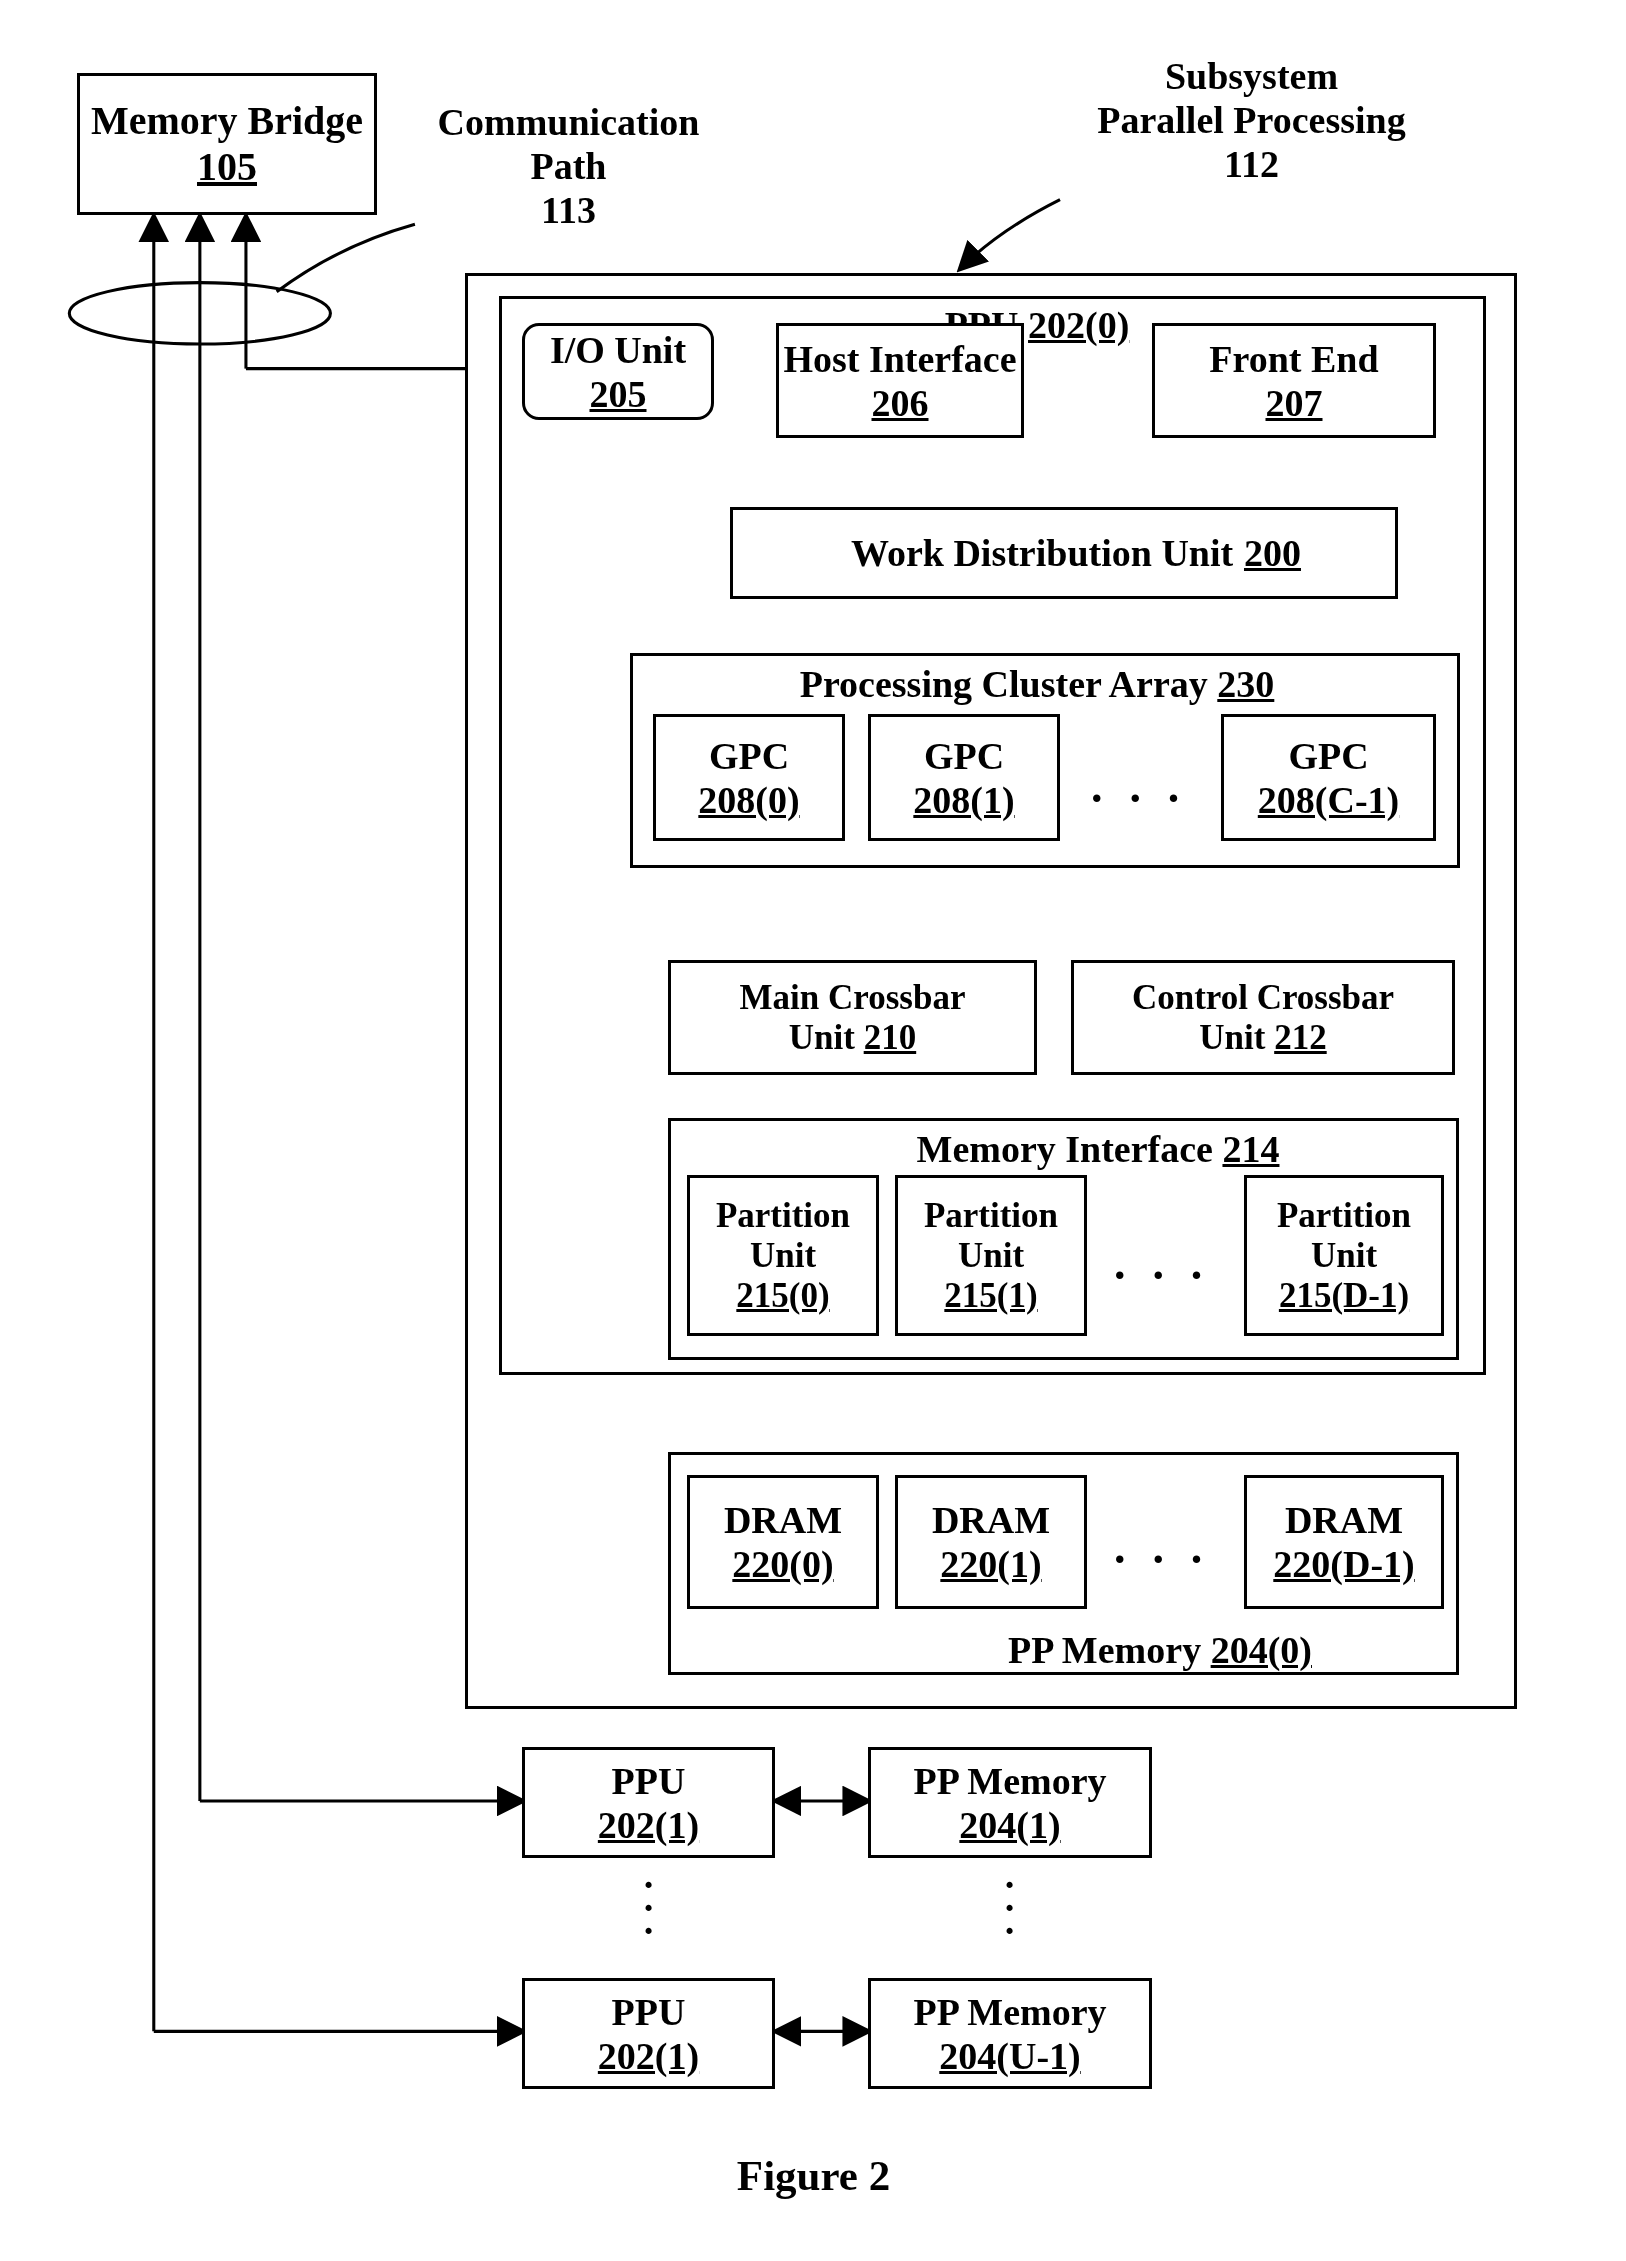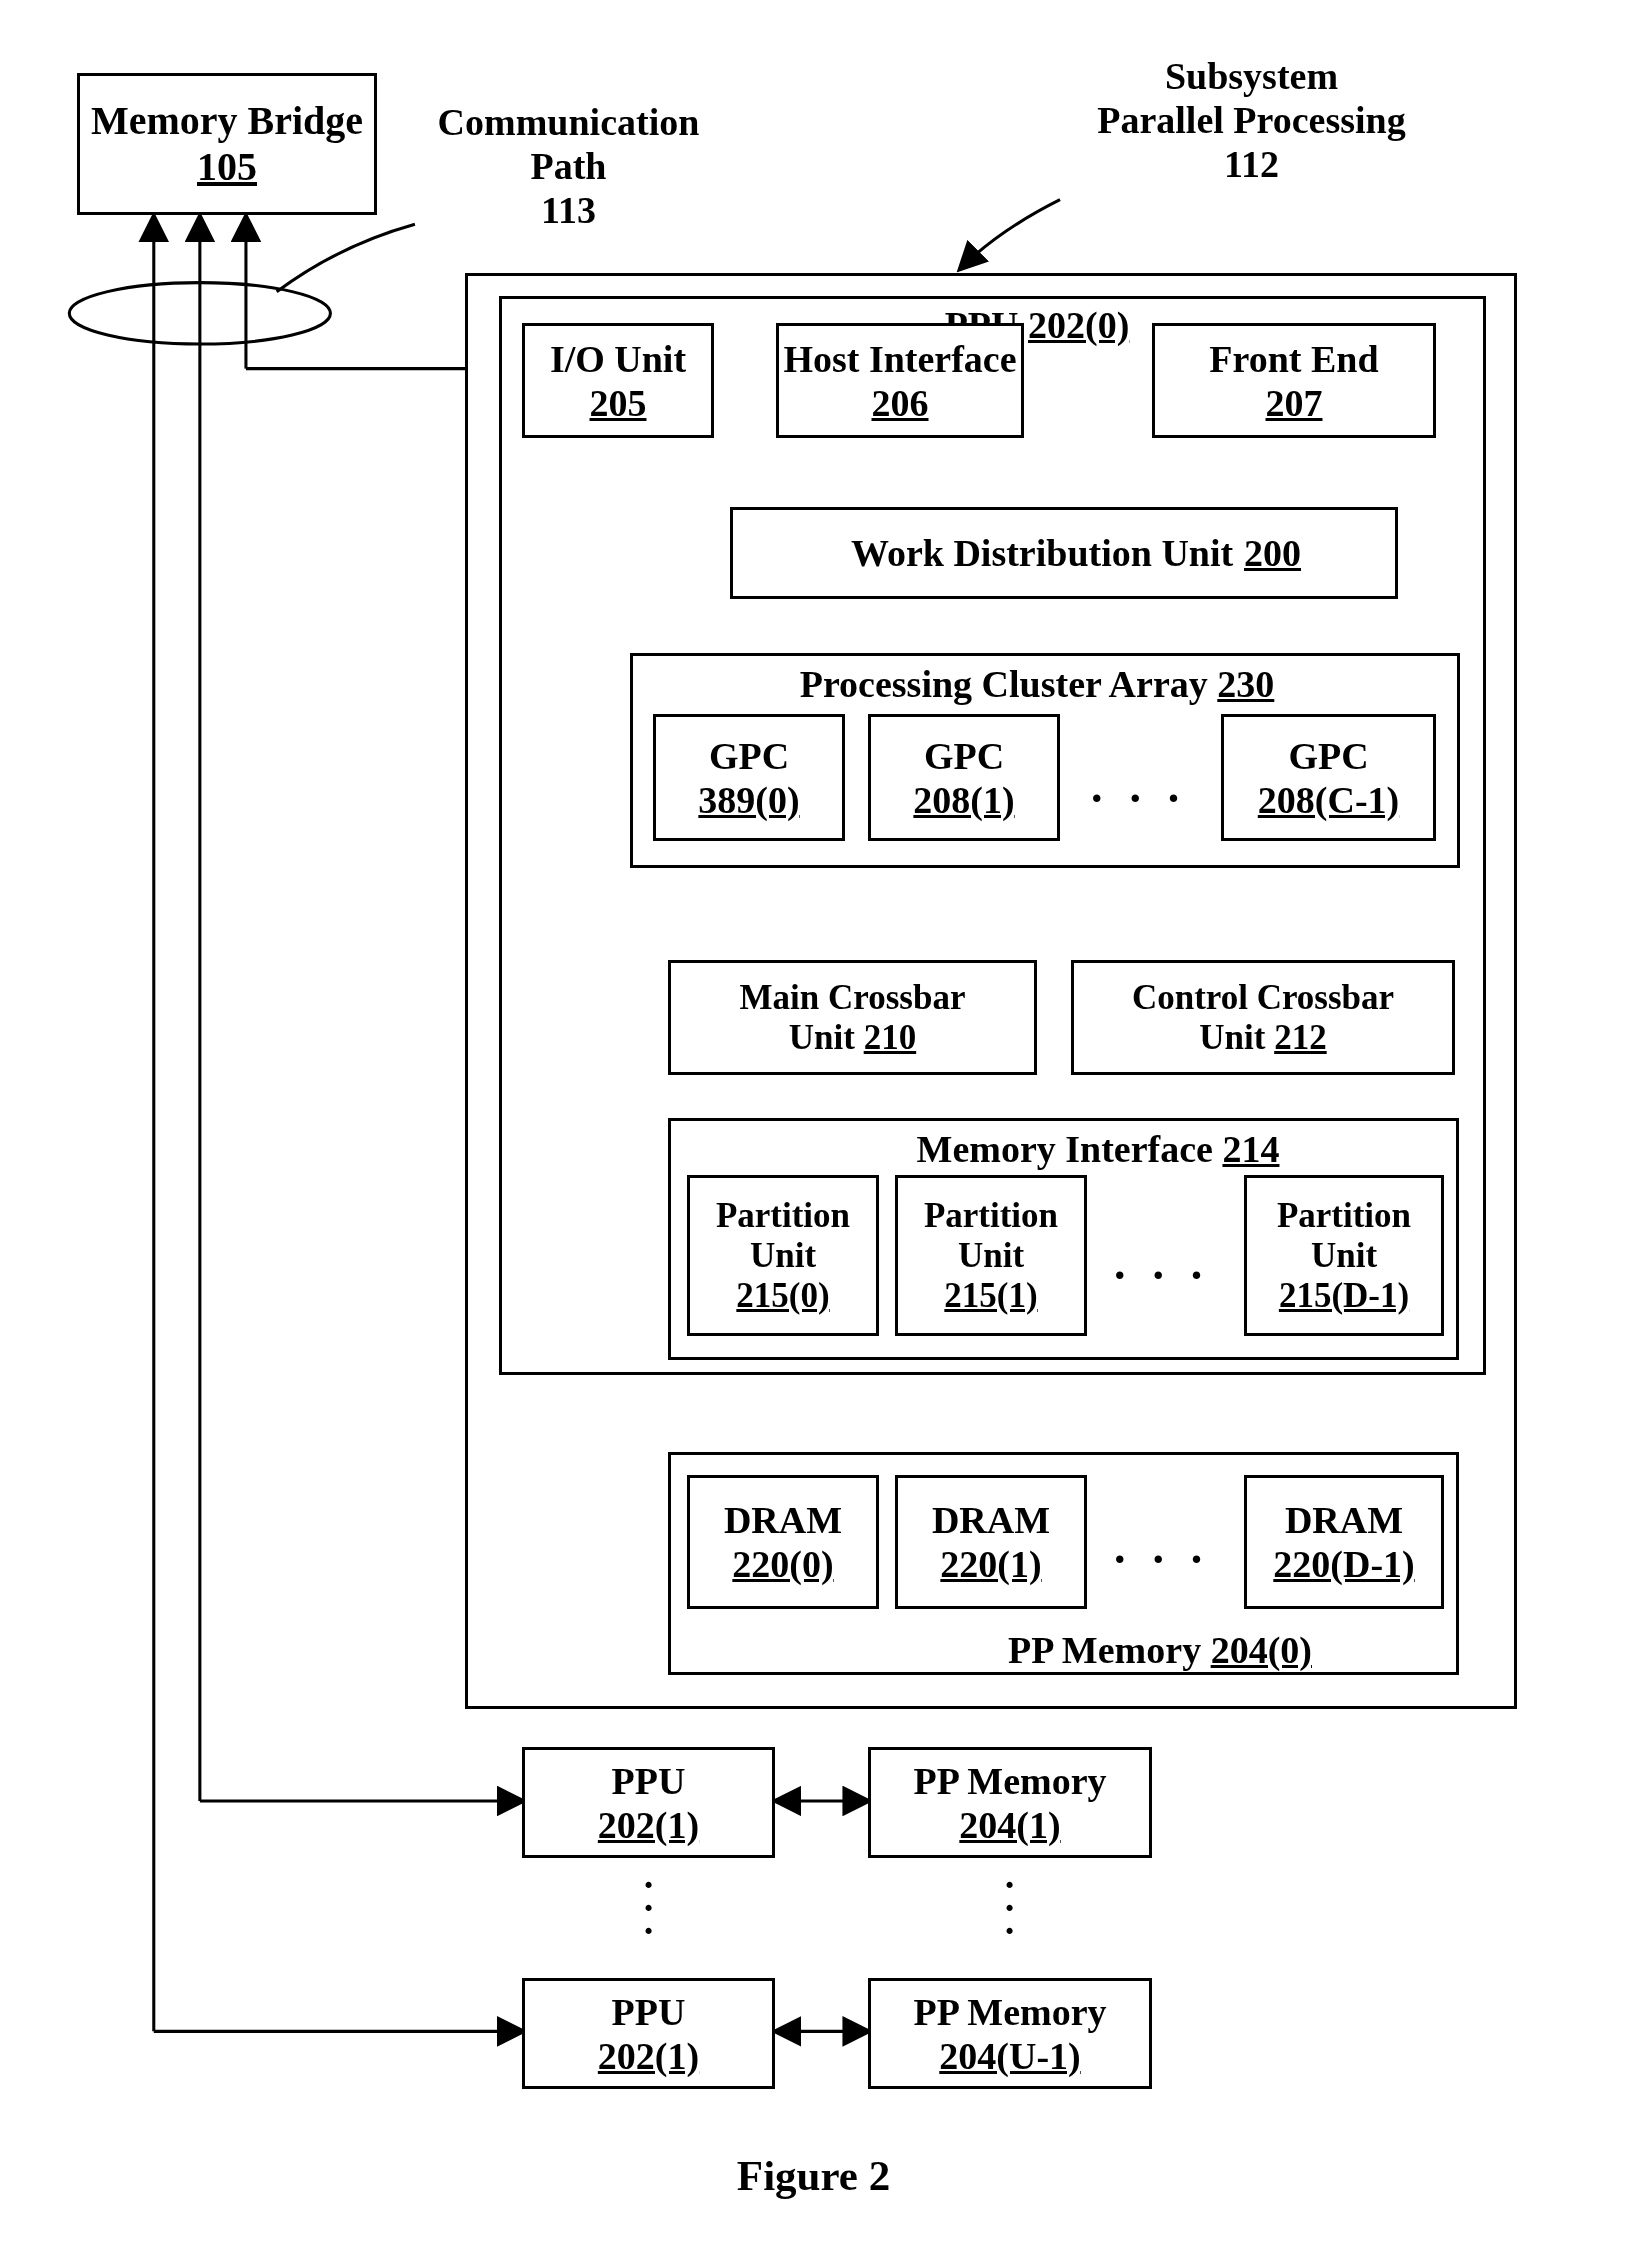--- a/index.html
+++ b/index.html
@@ -148,21 +148,21 @@
   <div>112</div>
 </div>
 
 <div class="container-box" style="left:465px; top:273px; width:1052px; height:1436px;"></div>
 
 <div class="container-box" style="left:499px; top:296px; width:987px; height:1079px;"></div>
 <div class="label fs50" style="left:922px; top:303px; width:230px;">
   <span>PPU</span> <span class="ul">202(0)</span>
 </div>
 
-<div class="box fs50" style="left:522px; top:323px; width:192px; height:115px;">
+<div class="box fs50" style="left:522px; top:323px; width:192px; height:97px;border-radius:17px;">
   <div>I/O Unit</div>
   <div class="ul">205</div>
 </div>
 
 <div class="box fs50" style="left:776px; top:323px; width:248px; height:115px;">
   <div>Host Interface</div>
   <div class="ul">206</div>
 </div>
 
 <div class="box fs50" style="left:1152px; top:323px; width:284px; height:115px;">
@@ -175,21 +175,21 @@
   <span class="ul">200</span>
 </div>
 
 <div class="container-box" style="left:630px; top:653px; width:830px; height:215px;"></div>
 <div class="label fs50" style="left:722px; top:662px; width:630px;">
   <span>Processing Cluster Array</span>&nbsp;<span class="ul">230</span>
 </div>
 
 <div class="box fs50" style="left:653px; top:714px; width:192px; height:127px;">
   <div>GPC</div>
-  <div class="ul">389(0)</div>
+  <div class="ul">208(0)</div>
 </div>
 <div class="box fs50" style="left:868px; top:714px; width:192px; height:127px;">
   <div>GPC</div>
   <div class="ul">208(1)</div>
 </div>
 <div class="ellipsis" style="left:1091px; top:760px;">. . .</div>
 <div class="box fs50" style="left:1221px; top:714px; width:215px; height:127px;">
   <div>GPC</div>
   <div class="ul">208(C-1)</div>
 </div>

